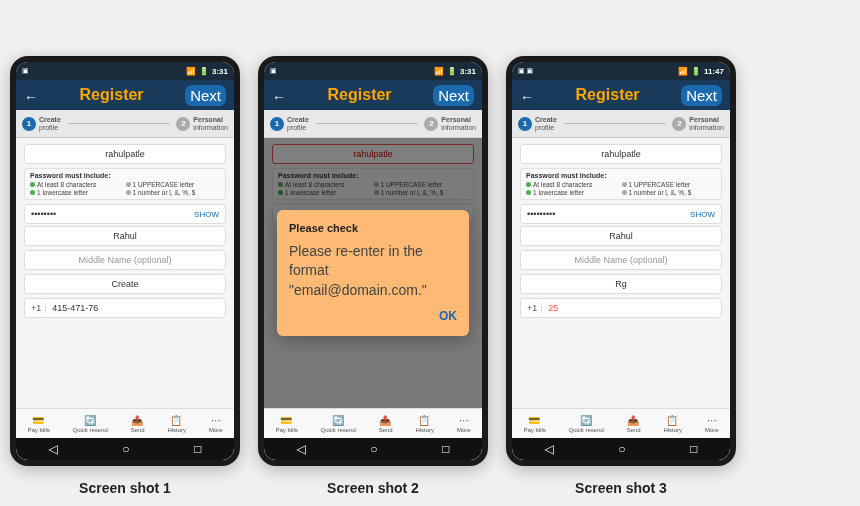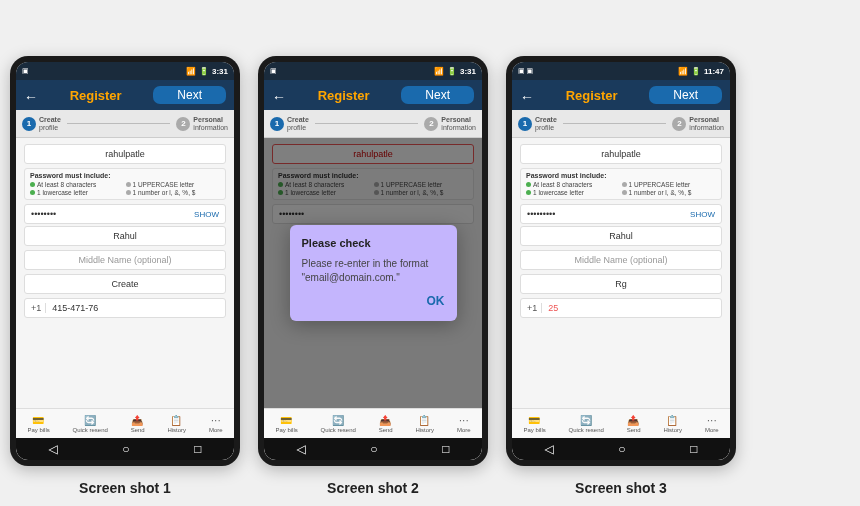--- a/index.html
+++ b/index.html
@@ -86,34 +86,34 @@
     .app-header {
       background: #1a3a5c;
       display: flex;
       align-items: center;
       justify-content: space-between;
       padding: 5px 8px;
       height: 30px;
     }
     .app-header-title {
       color: #ffa500;
-      font-size: 13px;
+      font-size: 16px;
       font-weight: bold;
     }
     .header-back {
       color: #fff;
       font-size: 14px;
     }
     .header-next-btn {
       background: #1a6aad;
       color: #fff;
       border: none;
       border-radius: 7px;
-      padding: 2px 24px;
-      font-size: 12px;
+      padding: 2px 5px;
+      font-size: 15px;
       cursor: pointer;
     }
     
     .steps-bar {
       background: #e8e8e8;
       display: flex;
       align-items: center;
       padding: 4px 6px;
       height: 28px;
       gap: 6px;
@@ -288,34 +288,34 @@
       left: 0;
       right: 0;
       bottom: 0;
       background: rgba(0,0,0,0.5);
       display: flex;
       align-items: center;
       justify-content: center;
       z-index: 10;
     }
     .dialog-box {
-      background: #c4b5fd;
+      background: #fdba74;
       border-radius: 6px;
       padding: 12px;
-      width: 167px;
+      width: 192px;
       box-shadow: 0 4px 20px rgba(0,0,0,0.3);
     }
     .dialog-title {
       font-size: 11px;
       font-weight: bold;
       color: #222;
       margin-bottom: 8px;
     }
     .dialog-text {
-      font-size: 10px;
+      font-size: 14px;
       color: #444;
       line-height: 1.4;
       margin-bottom: 6px;
     }
     .dialog-ok-btn {
       text-align: right;
     }
     .dialog-ok {
       color: #1a6aad;
       font-size: 12px;

